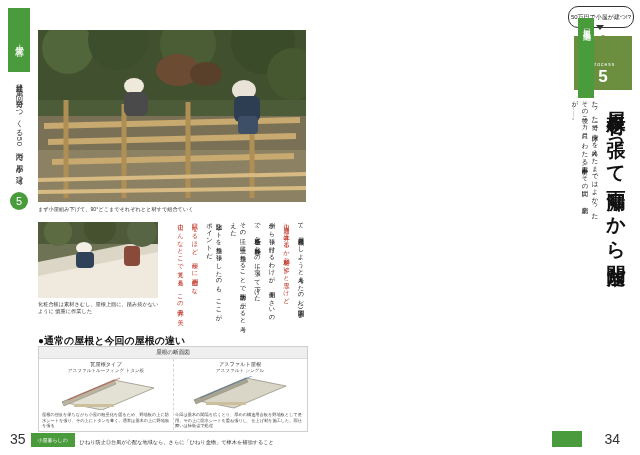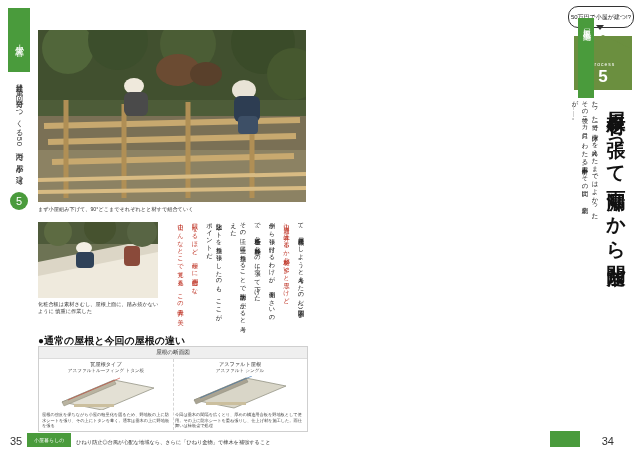--- a/index.html
+++ b/index.html
@@ -40,21 +40,21 @@
   .diag-col{position:absolute;top:12px;width:50%;height:71px;}
   .diag-col.l{left:0;border-right:1px dashed #d5d5d5;}
   .diag-col.r{left:50%;}
   .diag-sub{font-size:5.2px;text-align:center;margin-top:2px;color:#333;}
   .diag-sub2{font-size:4.6px;text-align:center;color:#555;line-height:6px;}
   .roofsvg{display:block;margin:2px auto 0;}
   .diag-note{position:absolute;left:3px;bottom:2px;width:130px;font-size:4.2px;line-height:5.6px;color:#444;}
   .diag-note.r{left:136px;width:128px;}
 
   .footer-l{position:absolute;left:10px;bottom:8px;display:flex;align-items:flex-end;gap:5px;}
-  .pgnum{font-size:11px;color:#333;}
+  .pgnum{font-size:14px;color:#333;}
   .foot-badge{width:44px;height:14px;background:#4a9b3c;color:#fff;font-size:5px;display:flex;
     align-items:center;justify-content:center;}
   .foot-note{font-size:5.2px;color:#333;padding-bottom:1px;}
 
   .rbadge{position:absolute;right:8px;top:6px;width:64px;height:28px;}
   .rbadge .bubble{position:absolute;left:0;top:0;width:64px;height:20px;border:1px solid #333;border-radius:10px;
     background:#fff;font-size:6px;display:flex;align-items:center;justify-content:center;color:#222;}
   .rbadge .tail{position:absolute;left:28px;top:19px;width:0;height:0;border-left:4px solid transparent;
     border-right:4px solid transparent;border-top:5px solid #333;}
   .house-badge{position:absolute;right:8px;top:36px;width:58px;height:54px;background:#6b8f3f;color:#fff;
@@ -64,21 +64,21 @@
   .house-badge .pname{font-size:5px;letter-spacing:1px;margin-bottom:1px;}
   .house-badge .pnum{font-size:17px;font-weight:bold;line-height:18px;}
 
   .rtitle{position:absolute;right:12px;top:96px;height:230px;writing-mode:vertical-rl;
     font-size:19px;font-weight:bold;line-height:24px;letter-spacing:2px;color:#111;}
   .rkicker{position:absolute;right:46px;top:18px;height:72px;writing-mode:vertical-rl;background:#4a9b3c;color:#fff;
     font-size:8px;line-height:12px;padding:4px 2px;letter-spacing:1px;}
   .rlead{position:absolute;right:40px;top:96px;height:128px;writing-mode:vertical-rl;
     font-size:6.4px;line-height:10px;letter-spacing:0.5px;color:#222;}
 
-  .footer-r{position:absolute;right:26px;bottom:8px;display:flex;align-items:flex-end;gap:22px;}
+  .footer-r{position:absolute;right:20px;bottom:8px;display:flex;align-items:flex-end;gap:22px;}
   .green-tag{width:30px;height:16px;background:#4a9b3c;}
 
   
   .sky{position:absolute;left:0;top:0;width:100%;height:100%;}
 </style>
 </head>
 <body>
 
 <div class="spread">
 

